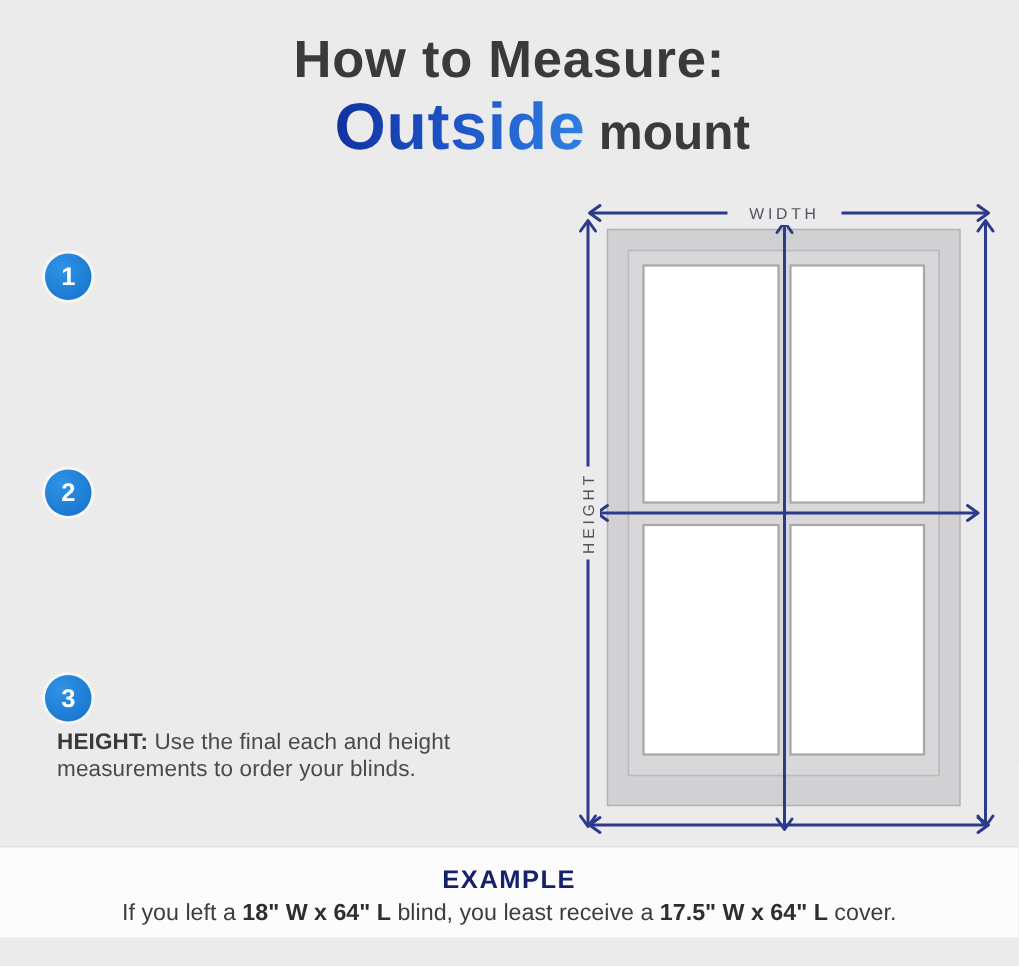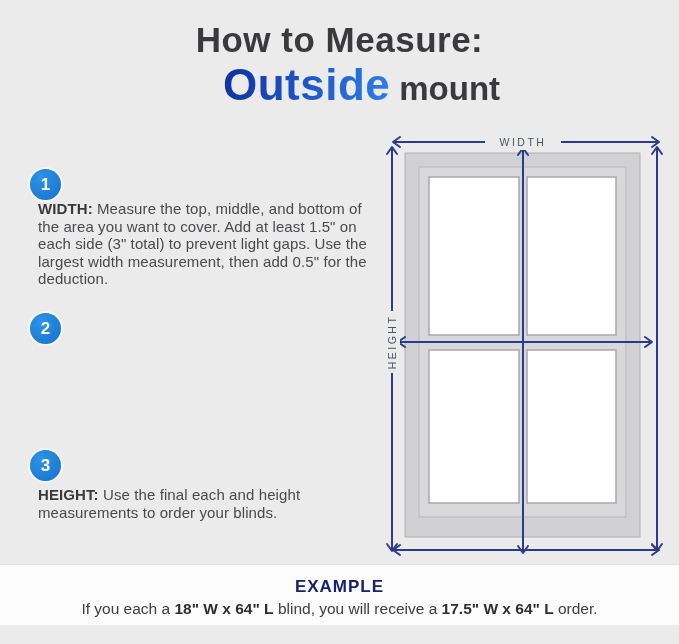--- a/index.html
+++ b/index.html
@@ -79,21 +79,20 @@
 <div class="canvas">
 
   <div class="header">
     <div class="line1">How to Measure:</div>
     <div class="line2">
       <span class="hl">Outside</span><span class="suffix">mount</span>
     </div>
   </div>
 
   <div class="badge b1">1</div>
-  <p class="step-text t1"><span class="lbl">WIDTH:</span><span> Measure the top, middle, and bottom of the area you want to cover. Add at least 1.5" on each side (3" total) to prevent light gaps. Use the largest width measurement, then add 0.5" for the deduction.</span></p>
 
   <div class="badge b2">2</div>
 
   <div class="badge b3">3</div>
   <p class="step-text t3"><span class="lbl">HEIGHT:</span><span> Use the final each and height measurements to order your blinds.</span></p>
 
   <svg class="diagram" viewBox="0 0 295 460" width="295" height="460" xmlns="http://www.w3.org/2000/svg">
     <defs>
       <marker id="ah" viewBox="-9 -7 11 14" markerWidth="13" markerHeight="14" refX="-1" refY="0" orient="auto-start-reverse" markerUnits="userSpaceOnUse">
         <path class="ahp" d="M-7,-5 L0,0 L-7,5"></path>
@@ -120,16 +119,16 @@
 
     <rect class="mask" x="105" y="9" width="76" height="16"></rect>
     <text class="dim-label" x="143" y="21" text-anchor="middle">WIDTH</text>
 
     <rect class="mask" x="4" y="186" width="16" height="62"></rect>
     <text class="dim-label" x="12" y="217" text-anchor="middle" transform="rotate(-90 12 217)" dy="4">HEIGHT</text>
   </svg>
 
   <div class="footer">
     <div class="ex-head">EXAMPLE</div>
-    <div class="ex-line"><span>If you each a </span><span class="b">18" W x 64" L</span><span> blind, you will receive a </span><span class="b">17.5" W x 64" L</span><span> order.</span></div>
+    <div class="ex-line"><span>If you left a </span><span class="b">18" W x 64" L</span><span> blind, you least receive a </span><span class="b">17.5" W x 64" L</span><span> cover.</span></div>
   </div>
 
 </div>
 
 </body></html>

